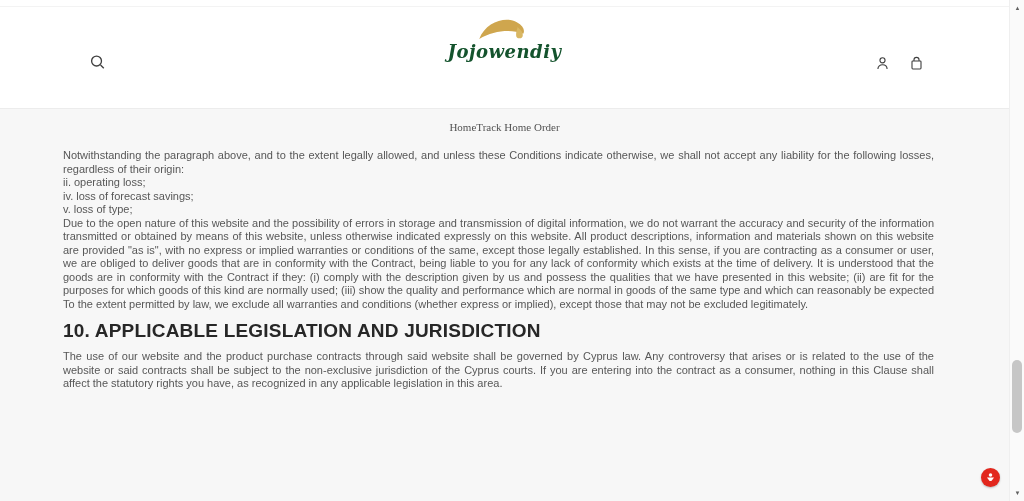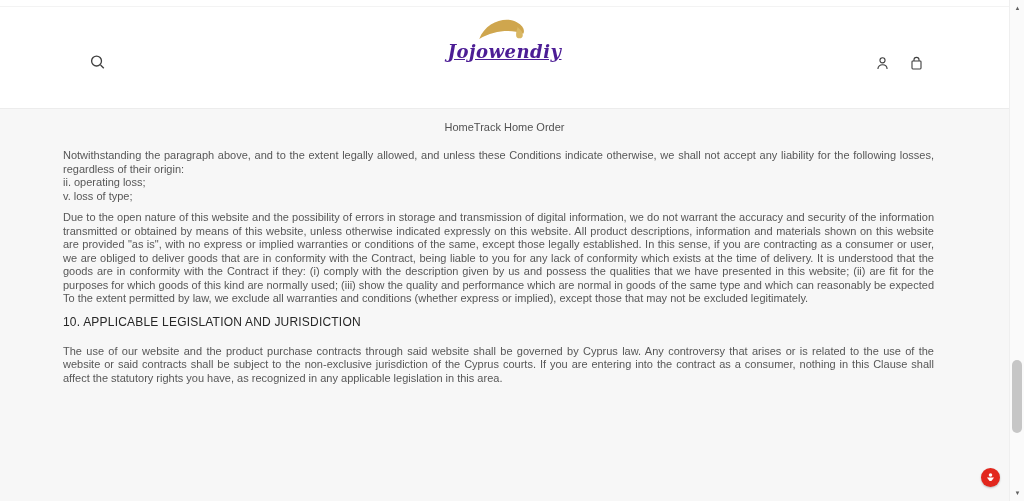--- a/index.html
+++ b/index.html
@@ -20,41 +20,41 @@
     position:relative; height:102px; background:#ffffff;
     border-bottom:1px solid #ececec;
   }
   .icon-btn { background:none; border:none; cursor:pointer; padding:4px; line-height:0; }
   .search-btn { position:absolute; left:84px; top:42px; }
   .header-right { position:absolute; right:80px; top:44px; display:flex; gap:9px; align-items:center; }
   .logo { position:absolute; left:50%; top:8px; transform:translateX(-50%); text-align:center; cursor:pointer; }
   .logo-mark { line-height:0; }
   .logo-text {
     font-family:"DejaVu Serif", serif; font-style:italic; font-weight:bold;
-    font-size:18px; color:#4c1d95; letter-spacing:.5px; margin-top:-6px;text-decoration:underline;
+    font-size:18px; color:#14532d; letter-spacing:.5px; margin-top:-6px;
   }
 
   
   nav.main-nav {
-    height:36px; display:flex; justify-content:center; align-items:center; 
+    height:36px; display:flex; justify-content:center; align-items:center; font-family:Liberation Serif, serif;
   }
   nav.main-nav a {
     font-size:11px; color:#525252; text-decoration:none; cursor:pointer;
   }
 
   
   main.content { padding:4px 75px 0 63px; }
   main.content p { font-size:11px; line-height:13.5px; text-align:justify; color:#575757; }
   .losses { font-size:11px; line-height:13.5px; color:#575757; }
-  .p-disclaimer { margin-top:8px; }
+  .p-disclaimer { margin-top:0; }
   h2.section-heading {
-    margin-top:9px; font-size:12px; font-weight:normal; color:#272727; letter-spacing:.2px;
+    margin-top:9px; font-size:19px; font-weight:bold; color:#272727; letter-spacing:.2px;
     font-family:"Liberation Sans", sans-serif;
   }
-  .p-jurisdiction { margin-top:16px; }
+  .p-jurisdiction { margin-top:8px; }
 
   
   .float-widget {
     position:absolute; left:981px; top:468px; width:19px; height:19px;
     background:#e2271d; border-radius:50%; border:none; cursor:pointer;
     display:flex; align-items:center; justify-content:center; line-height:0;
     box-shadow:0 1px 2px rgba(0,0,0,.25);
   }
 
   
@@ -123,20 +123,21 @@
   <nav class="main-nav">
     <a>Home</a>
     <a>Track Home Order</a>
   </nav>
 
   <main class="content">
     <p class="p-intro">Notwithstanding the paragraph above, and to the extent legally allowed, and unless these Conditions indicate otherwise, we shall not accept any liability for the following losses, regardless of their origin:</p>
 
     <div class="losses">
       <div>ii. operating loss;</div>
+      <div>iv. loss of forecast savings;</div>
       <div>v. loss of type;</div>
     </div>
 
     <p class="p-disclaimer">Due to the open nature of this website and the possibility of errors in storage and transmission of digital information, we do not warrant the accuracy and security of the information transmitted or obtained by means of this website, unless otherwise indicated expressly on this website. All product descriptions, information and materials shown on this website are provided "as is", with no express or implied warranties or conditions of the same, except those legally established. In this sense, if you are contracting as a consumer or user, we are obliged to deliver goods that are in conformity with the Contract, being liable to you for any lack of conformity which exists at the time of delivery. It is understood that the goods are in conformity with the Contract if they: (i) comply with the description given by us and possess the qualities that we have presented in this website; (ii) are fit for the purposes for which goods of this kind are normally used; (iii) show the quality and performance which are normal in goods of the same type and which can reasonably be expected To the extent permitted by law, we exclude all warranties and conditions (whether express or implied), except those that may not be excluded legitimately.</p>
 
     <h2 class="section-heading">10. APPLICABLE LEGISLATION AND JURISDICTION</h2>
 
     <p class="p-jurisdiction">The use of our website and the product purchase contracts through said website shall be governed by Cyprus law. Any controversy that arises or is related to the use of the website or said contracts shall be subject to the non-exclusive jurisdiction of the Cyprus courts. If you are entering into the contract as a consumer, nothing in this Clause shall affect the statutory rights you have, as recognized in any applicable legislation in this area.</p>
   </main>
 

